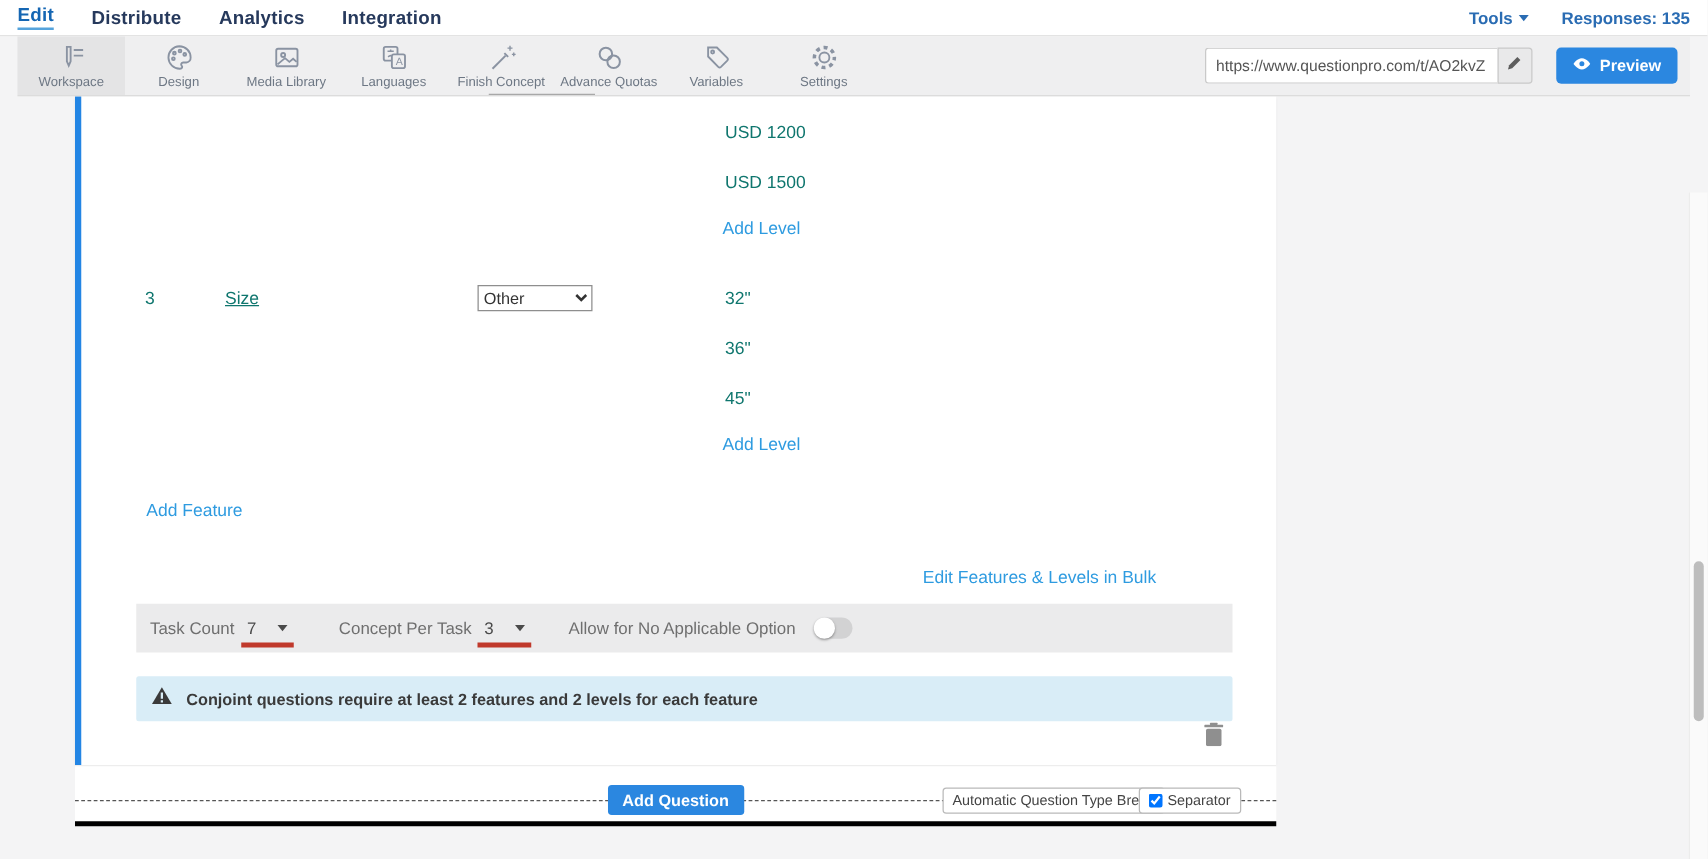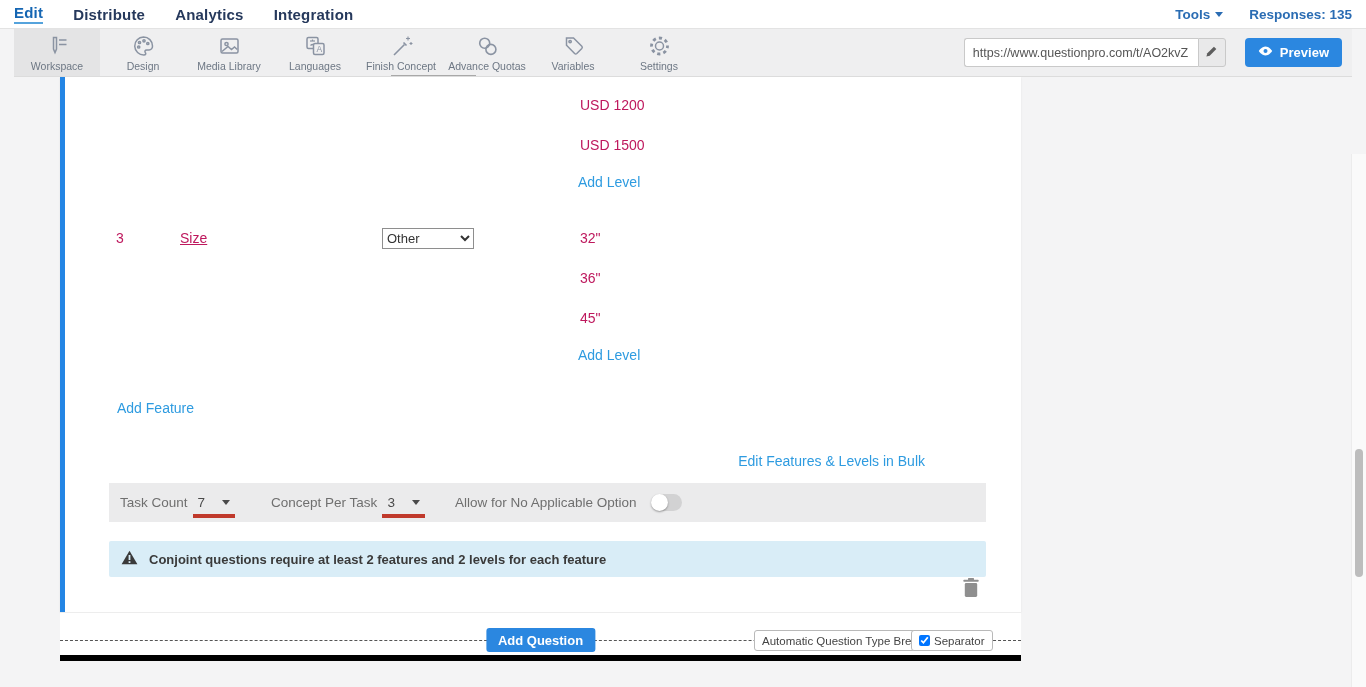--- a/index.html
+++ b/index.html
@@ -34,21 +34,21 @@
   .url-edit-btn { width:28px; height:29px; border:1px solid #c9c9c9; border-radius:0 3px 3px 0;
     background:#e9e9ea; display:flex; align-items:center; justify-content:center; cursor:pointer; }
   .preview-btn { margin-left:19px; height:29px; padding:7px 13px; background:#2b87e0; border:none;
     border-radius:4px; color:#fff; font-size:13px; font-weight:700; display:flex; gap:7px;
     align-items:flex-end; cursor:pointer; font-family:"Liberation Sans", sans-serif; }
 
   
   .page { position:absolute; left:0; top:77px; width:1366px; height:610px; background:#f4f4f5; }
   .q-card { position:absolute; left:60px; top:0; width:961px; height:535px; background:#fff;
     border-left:5px solid #2385e4; box-shadow:0 1px 2px rgba(0,0,0,.07); }
-  .cell { position:absolute; font-size:14px; color:#be185d; line-height:18px; white-space:nowrap; }
+  .cell { position:absolute; font-size:14px; color:#0f766e; line-height:18px; white-space:nowrap; }
   .link { color:#2e9be0; cursor:pointer; }
   .type-select { position:absolute; left:317px; top:151px; width:92px; height:21px;
     font-size:13px; color:#333; font-family:"Liberation Sans", sans-serif;
     border:1px solid #8e8e8e; background:#fff; }
 
   .bulk-link { position:absolute; right:96px; top:375px; font-size:14px;margin-left:40px; }
 
   .opts-bar { position:absolute; left:44px; top:406px; width:877px; height:39px; background:#ebebec;
     display:flex; align-items:center; padding-left:11px; }
   .opt-label { font-size:13.5px; color:#6f6f6f; white-space:nowrap; }
@@ -64,21 +64,21 @@
     border-radius:50%; box-shadow:0 1px 2px rgba(0,0,0,.35); }
 
   .warn-bar { position:absolute; left:44px; top:464px; width:877px; height:36px; background:#d9edf7;
     border-radius:2px; display:flex; align-items:center; padding-left:12px; gap:11px; }
   .warn-text { font-size:13px; font-weight:700; color:#3a3a3a; }
 
   .trash-btn { position:absolute; left:898px; top:501px; width:18px; height:20px; cursor:pointer; }
 
   
   .addq-strip { position:absolute; left:60px; top:535px; width:961px; height:49px; background:#fff;
-    border-top:1px solid #ededed; border-bottom:6px solid #000000; }
+    border-top:1px solid #ededed; border-bottom:4px solid #000000; }
   .dashed-line { position:absolute; left:0; right:0; top:27px; border-top:1px dashed #555; }
   .addq-btn { position:absolute; left:50%; transform:translateX(-50%); top:15px; height:24px;
     padding:0 12px; background:#2b87e0; border:none; border-radius:3px; color:#fff; font-size:13px;
     font-weight:700; cursor:pointer; font-family:"Liberation Sans", sans-serif; z-index:2; }
   .pill { position:absolute; top:17px; height:21px; background:#fff; border:1px solid #b9b9b9;
     border-radius:3px; display:flex; align-items:center; padding:0 7px; font-size:11.5px; color:#444;
     white-space:nowrap; z-index:2; cursor:pointer; }
   .pill-break { left:694px; }
   .pill-sep { left:851px; gap:4px; }
   .pill-sep input { width:11px; height:11px; margin:0; }

